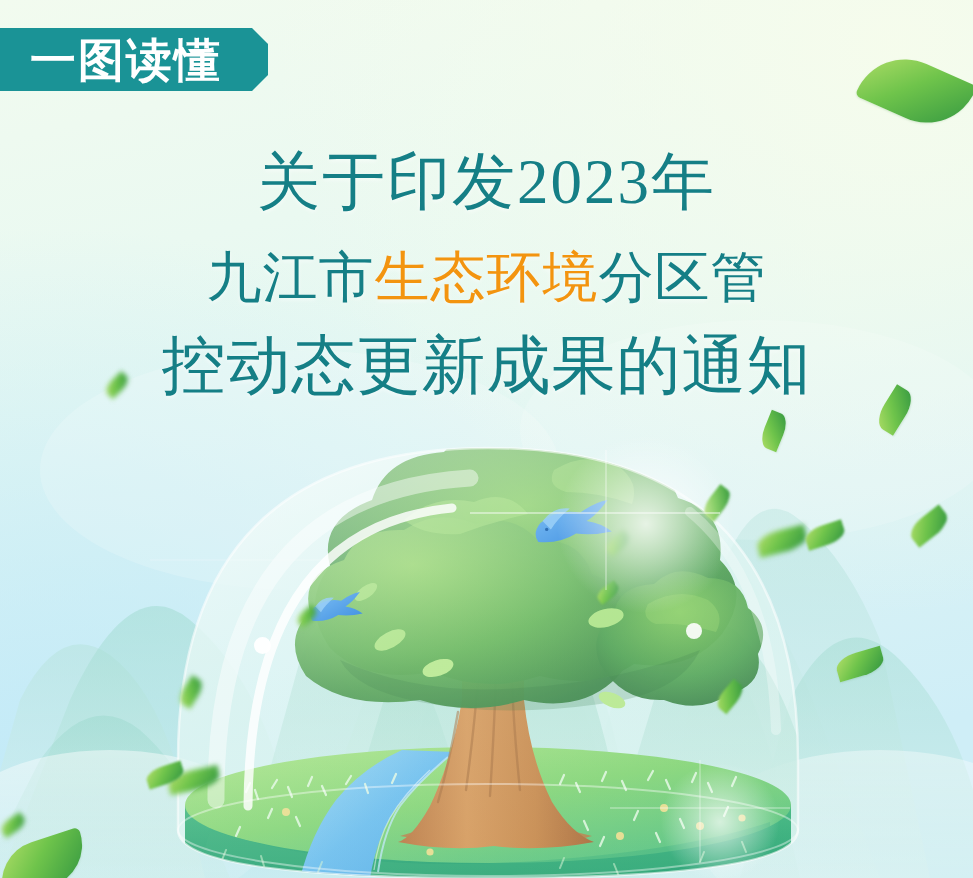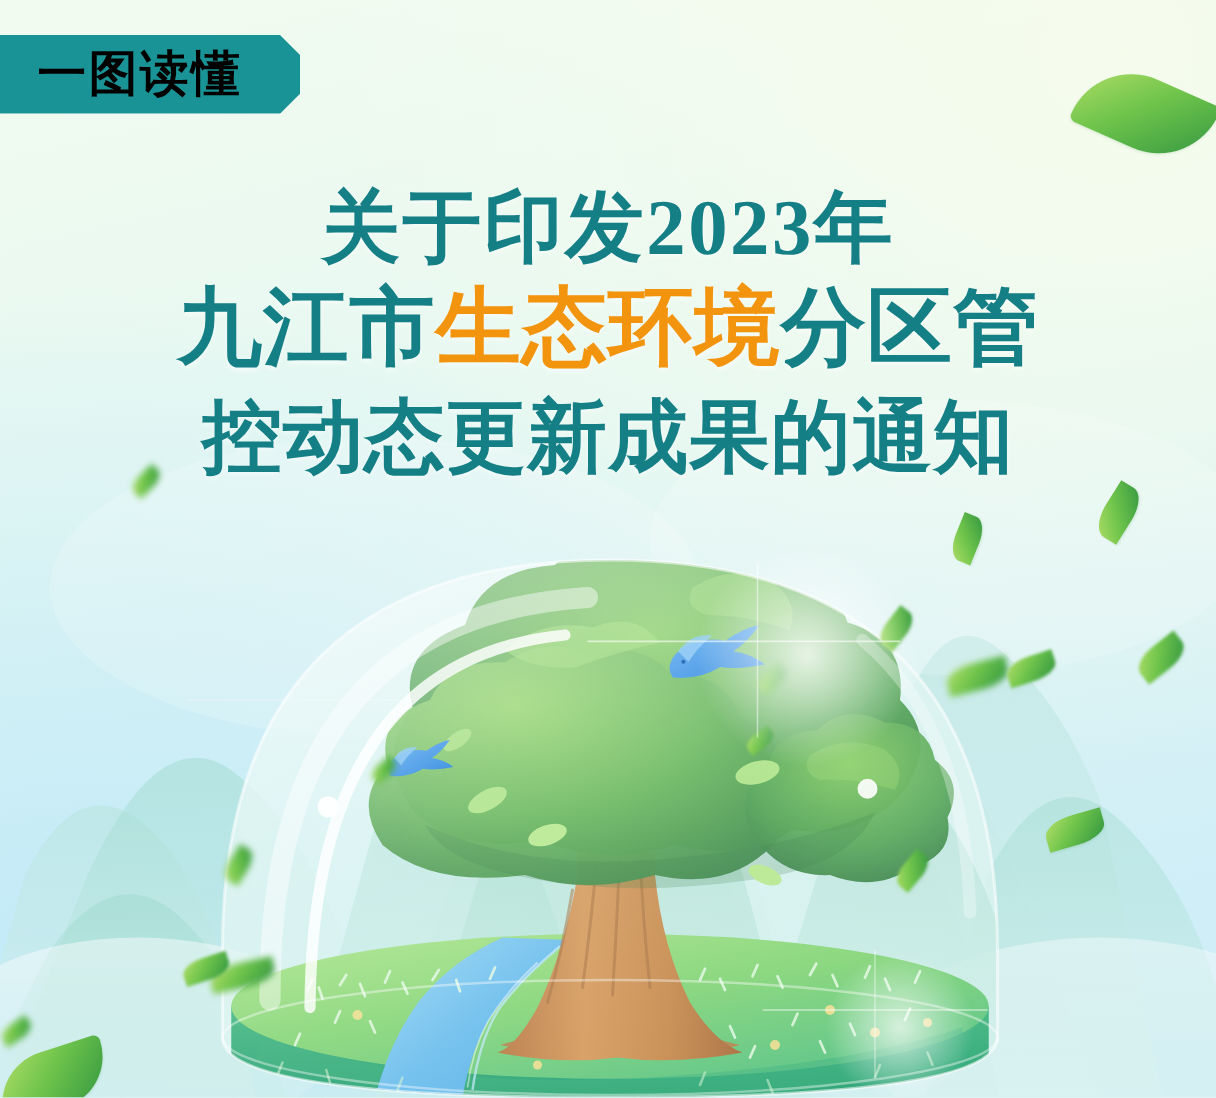--- a/index.html
+++ b/index.html
@@ -25,40 +25,40 @@
   
   #badge{
     position:absolute;left:0;top:28px;height:63px;
     display:flex;align-items:center;
     padding:0 46px 0 30px;
     background:#1a9396;
     clip-path:polygon(0 0, calc(100% - 16px) 0, 100% 16px, 100% calc(100% - 16px), calc(100% - 16px) 100%, 0 100%);
     box-shadow:0 2px 6px rgba(20,120,120,.18);
   }
   #badge-text{
-    color:#000000;font-size:39px;line-height:1;font-weight:bold;
+    color:#ffffff;font-size:46px;line-height:1;font-weight:bold;
     letter-spacing:2px;
     font-family:Liberation Sans, sans-serif;
     white-space:nowrap;
   }
 
   
   #title{
     position:absolute;left:0;top:146px;width:973px;
     text-align:center;pointer-events:none;
   }
   .tline{
     display:block;white-space:nowrap;
     font-family:"Liberation Serif","DejaVu Serif",serif;
-    font-weight:bold;
+    font-weight:normal;
     color:#157f86;
     text-shadow:0 2px 4px rgba(255,255,255,.55);
   }
   .tline-1{font-size:63px;line-height:72px;letter-spacing:2px;}
-  .tline-2{font-size:68px;line-height:88px;letter-spacing:1px;}
+  .tline-2{font-size:55px;line-height:88px;letter-spacing:1px;margin-top:16px;}
   .tline-3{font-size:64px;line-height:88px;letter-spacing:1px;}
   .accent{color:#f3940f;}
 
   
   .sparkle{position:absolute;border-radius:50%;background:#ffffff;pointer-events:none;}
   .glow{position:absolute;pointer-events:none;border-radius:50%;
         background:radial-gradient(circle,rgba(255,255,255,.95) 0%,rgba(255,255,255,0) 70%);}
 
   
   .leaf{

